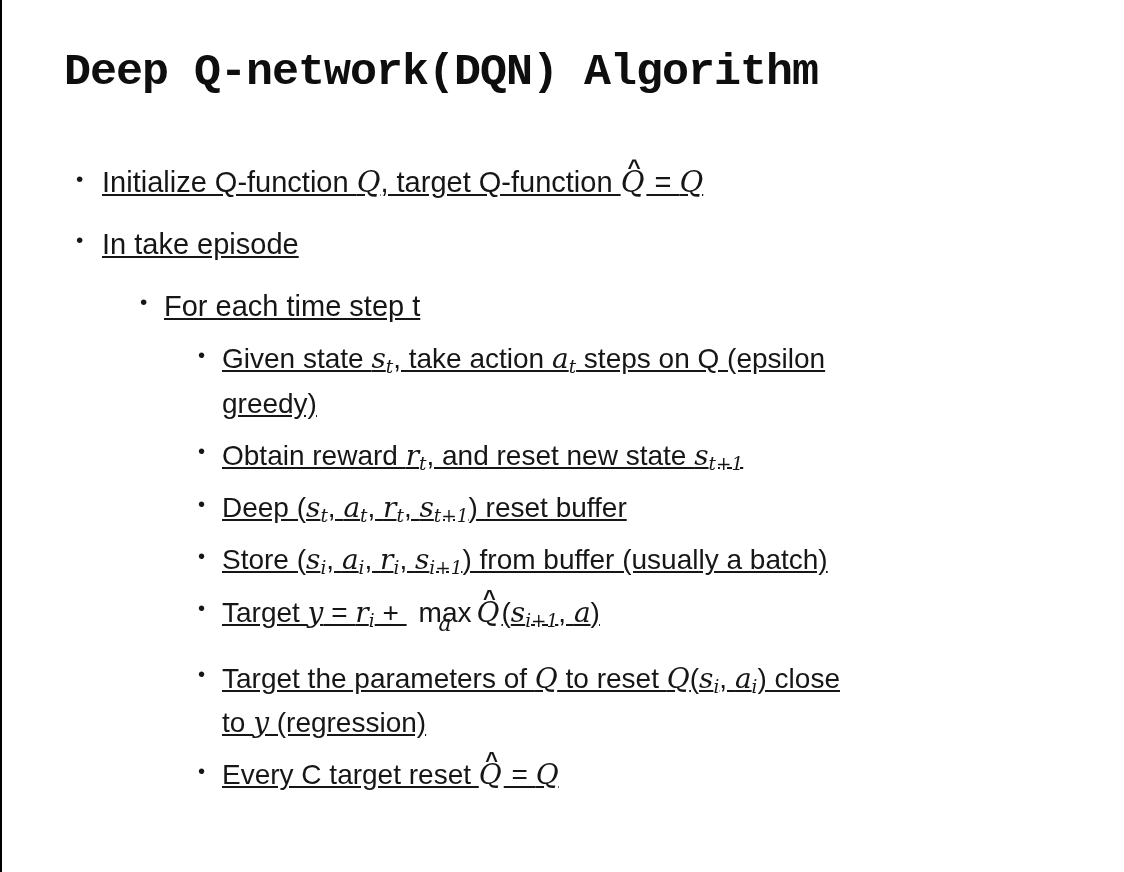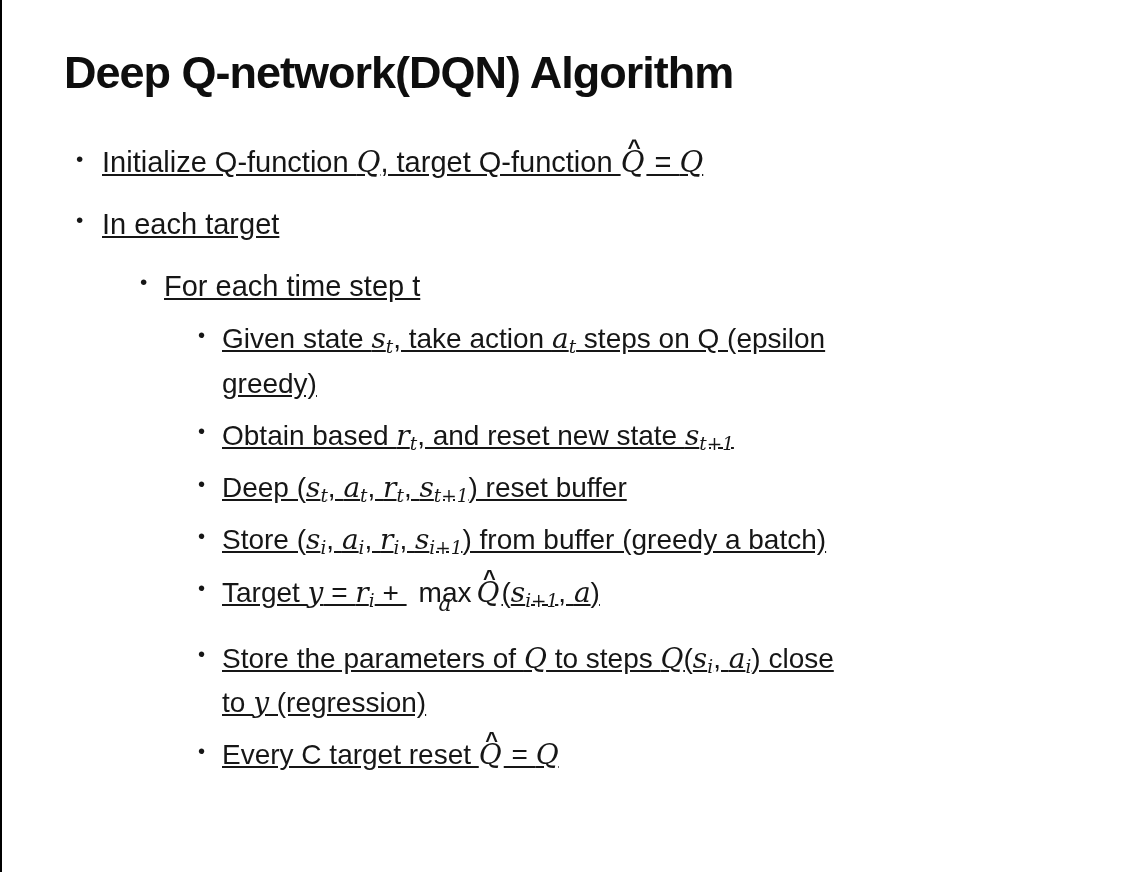--- a/index.html
+++ b/index.html
@@ -5,21 +5,21 @@
   html,body{margin:0;padding:0;}
   body{
     width:1124px;height:872px;position:relative;overflow:hidden;
     background:#ffffff;color:#161616;
     font-family:"Liberation Sans", sans-serif;
   }
   .edge-left{position:absolute;left:0;top:0;width:2px;height:872px;background:#000;}
   .slide{padding:46px 28px 0 64px;}
   .title{
     font-size:45px;font-weight:bold;letter-spacing:-1px;color:#0e0e0e;
-    margin:0 0 40px 0;line-height:1.2;
+    margin:0 0 60px 0;line-height:1.2;font-family:Liberation Mono, monospace;
   }
   .bullet{display:flex;align-items:flex-start;line-height:1.58;}
   .l1{margin-left:12px;font-size:29px;margin-bottom:16px;}
   .l2{margin-left:76px;font-size:29px;margin-bottom:8px;}
   .l3{margin-left:134px;font-size:28px;margin-bottom:8px;}
   .b-target{margin-bottom:22px;}
   .dot{flex:0 0 auto;width:26px;font-size:0.72em;line-height:inherit;padding-top:0.12em;}
   .l2 .dot,.l3 .dot{width:24px;}
   .txt{flex:1 1 auto;text-decoration:underline;}
   .m{font-family:"DejaVu Serif", serif;font-style:italic;}
@@ -48,56 +48,56 @@
 
   <h1 class="title">Deep Q-network(DQN) Algorithm</h1>
 
   <div class="bullet l1">
     <span class="dot">•</span>
     <span class="txt"><span>Initialize Q-function </span><span class="m">Q</span><span>, target Q-function </span><span class="mhat"><span class="m">Q</span><span class="hatm">^</span></span><span> = </span><span class="m">Q</span></span>
   </div>
 
   <div class="bullet l1">
     <span class="dot">•</span>
-    <span class="txt"><span>In each target</span></span>
+    <span class="txt"><span>In take episode</span></span>
   </div>
 
   <div class="bullet l2">
     <span class="dot">•</span>
     <span class="txt"><span>For each time step t</span></span>
   </div>
 
   <div class="bullet l3">
     <span class="dot">•</span>
     <span class="txt"><span>Given state </span><span class="m">s</span><sub class="ms">t</sub><span>, take action </span><span class="m">a</span><sub class="ms">t</sub><span> steps on Q (epsilon</span><br><span>greedy)</span></span>
   </div>
 
   <div class="bullet l3">
     <span class="dot">•</span>
-    <span class="txt"><span>Obtain based </span><span class="m">r</span><sub class="ms">t</sub><span>, and reset new state </span><span class="m">s</span><sub class="ms">t+1</sub></span>
+    <span class="txt"><span>Obtain reward </span><span class="m">r</span><sub class="ms">t</sub><span>, and reset new state </span><span class="m">s</span><sub class="ms">t+1</sub></span>
   </div>
 
   <div class="bullet l3">
     <span class="dot">•</span>
     <span class="txt"><span>Deep (</span><span class="m">s</span><sub class="ms">t</sub><span>, </span><span class="m">a</span><sub class="ms">t</sub><span>, </span><span class="m">r</span><sub class="ms">t</sub><span>, </span><span class="m">s</span><sub class="ms">t+1</sub><span>) reset buffer</span></span>
   </div>
 
   <div class="bullet l3">
     <span class="dot">•</span>
-    <span class="txt"><span>Store (</span><span class="m">s</span><sub class="ms">i</sub><span>, </span><span class="m">a</span><sub class="ms">i</sub><span>, </span><span class="m">r</span><sub class="ms">i</sub><span>, </span><span class="m">s</span><sub class="ms">i+1</sub><span>) from buffer (greedy a batch)</span></span>
+    <span class="txt"><span>Store (</span><span class="m">s</span><sub class="ms">i</sub><span>, </span><span class="m">a</span><sub class="ms">i</sub><span>, </span><span class="m">r</span><sub class="ms">i</sub><span>, </span><span class="m">s</span><sub class="ms">i+1</sub><span>) from buffer (usually a batch)</span></span>
   </div>
 
   <div class="bullet l3 b-target">
     <span class="dot">•</span>
     <span class="txt"><span>Target </span><span class="m">y</span><span> = </span><span class="m">r</span><sub class="ms">i</sub><span> + </span><span class="maxop"><span>max</span><span class="maxu">a</span></span><span class="mhat"><span class="m">Q</span><span class="hatm">^</span></span><span>(</span><span class="m">s</span><sub class="ms">i+1</sub><span>, </span><span class="m">a</span><span>)</span></span>
   </div>
 
   <div class="bullet l3">
     <span class="dot">•</span>
-    <span class="txt"><span>Store the parameters of </span><span class="m">Q</span><span> to steps </span><span class="m">Q</span><span>(</span><span class="m">s</span><sub class="ms">i</sub><span>, </span><span class="m">a</span><sub class="ms">i</sub><span>) close</span><br><span>to </span><span class="m">y</span><span> (regression)</span></span>
+    <span class="txt"><span>Target the parameters of </span><span class="m">Q</span><span> to reset </span><span class="m">Q</span><span>(</span><span class="m">s</span><sub class="ms">i</sub><span>, </span><span class="m">a</span><sub class="ms">i</sub><span>) close</span><br><span>to </span><span class="m">y</span><span> (regression)</span></span>
   </div>
 
   <div class="bullet l3">
     <span class="dot">•</span>
     <span class="txt"><span>Every C target reset </span><span class="mhat"><span class="m">Q</span><span class="hatm">^</span></span><span> = </span><span class="m">Q</span></span>
   </div>
 
 </div>
 
 </body></html>

